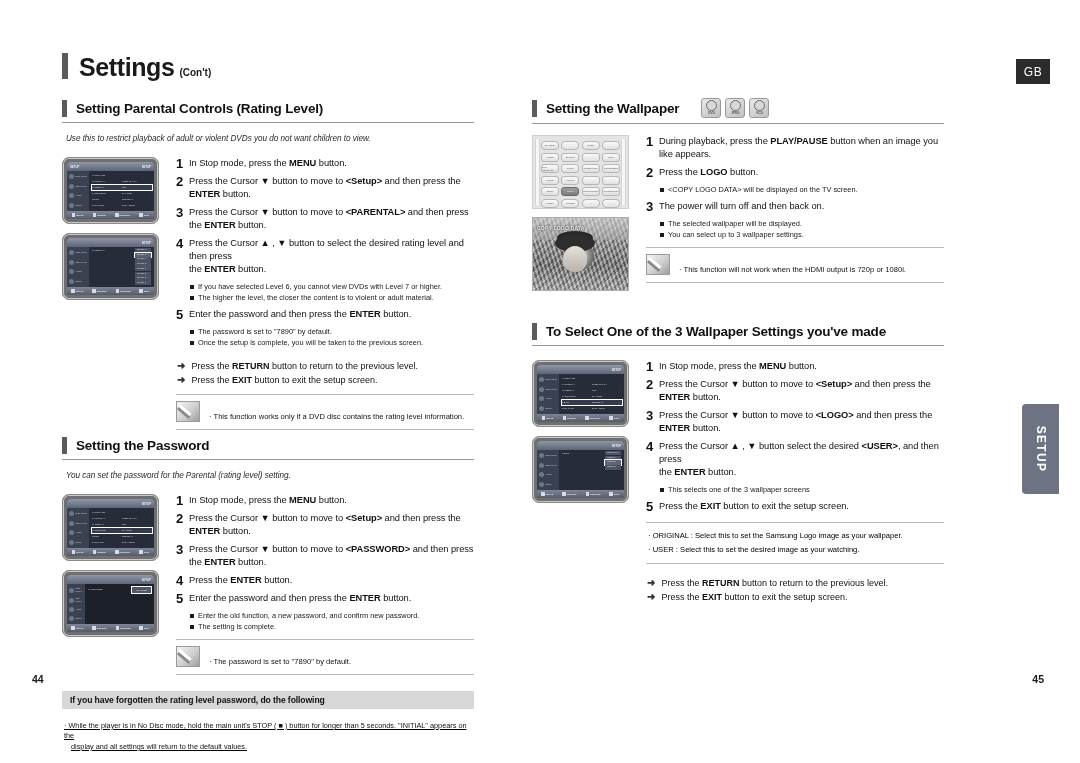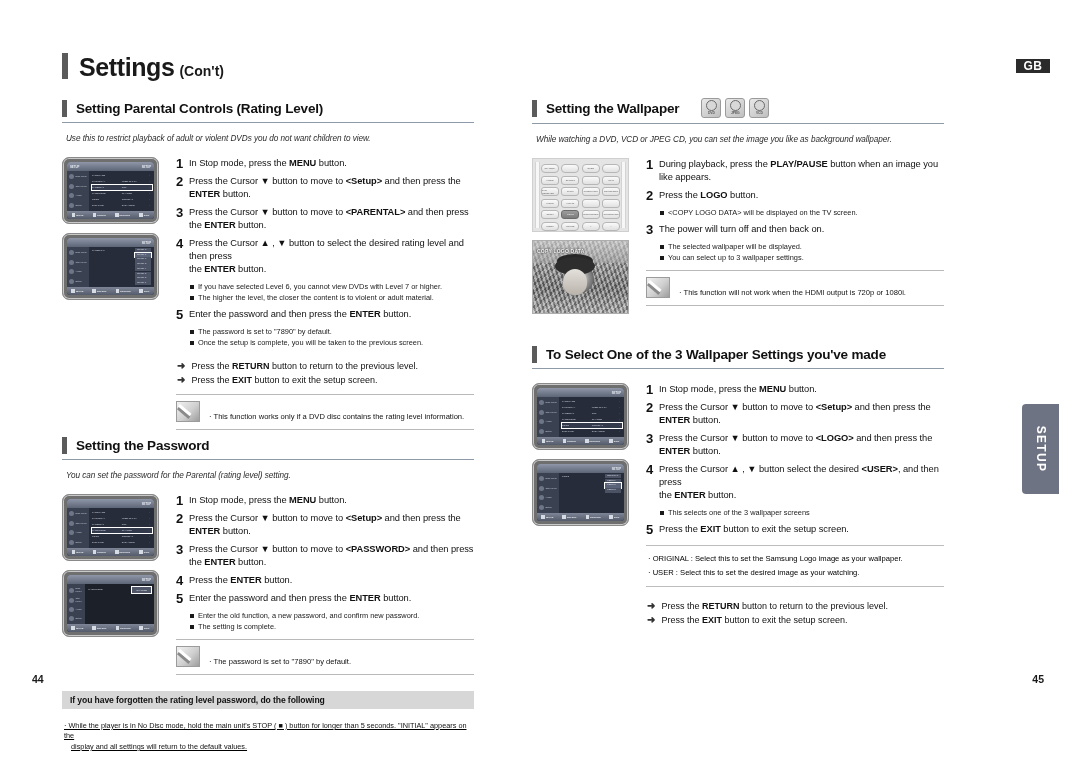--- a/index.html
+++ b/index.html
@@ -37,35 +37,35 @@
     position: relative;
     top: 3px;
   }
   .title-main {
     font-size: 25px;
     font-weight: bold;
     letter-spacing: -0.4px;
     color: #1a1a1a;
   }
   .title-sub {
-    font-size: 14px;
+    font-size: 10px;
     font-weight: bold;
     margin-left: 5px;
     color: #1a1a1a;
   }
   .gb-badge {
     position: absolute;
     right: 30px;
     top: 59px;
     width: 34px;
-    height: 14px;
+    height: 25px;
     background: #2b2b2b;
     color: #fff;
     font-size: 12px;
-    font-weight: bold;
+    font-weight: normal;
     display: flex;
     align-items: center;
     justify-content: center;
     letter-spacing: 0.5px;
   }
 
   
   .col-left {
     position: absolute;
     left: 62px;
@@ -976,21 +976,20 @@
         <div class="disc-ic">
             <span class="ring"></span>
             <span class="lbl">JPEG</span>
           </div>
         <div class="disc-ic">
             <span class="ring"></span>
             <span class="lbl">VCD</span>
           </div>
       </div>
     </div>
-    <p class="lead">While watching a DVD, VCD or JPEG CD, you can set the image you like as background wallpaper.</p>
 
     <div class="block">
       <div class="thumbs">
         <div class="remote">
           <div class="rkeys">
             <div class="rkey round">STANDBY</div>
             <div class="rkey round blank">.</div>
             <div class="rkey round">OPEN</div>
             <div class="rkey round blank">.</div>
 

